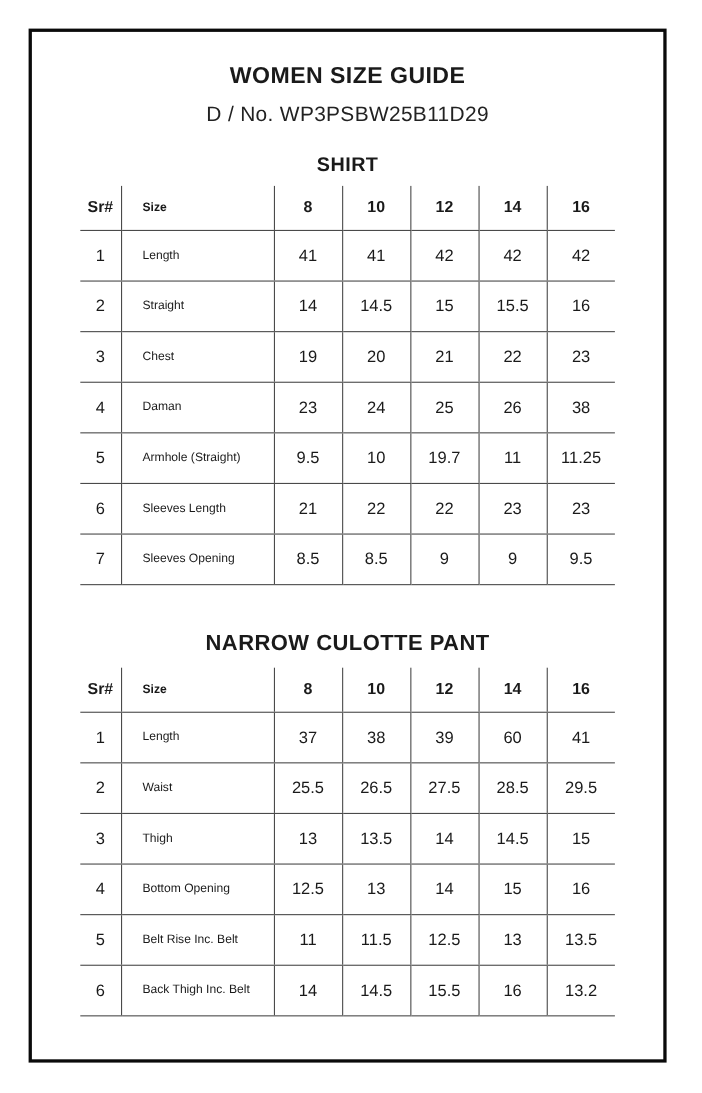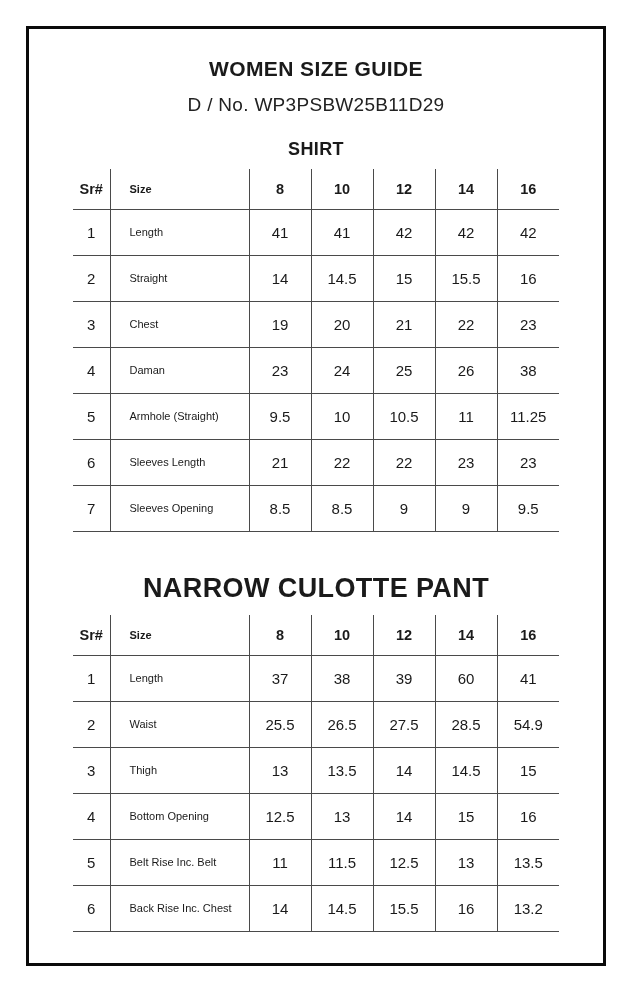--- a/index.html
+++ b/index.html
@@ -47,21 +47,21 @@
     font-weight: bold;
     letter-spacing: 0.4px;
     line-height: 1.1;
   }
   .sec-shirt h2 {
     font-size: 18px;
     margin-top: 24px;
     margin-bottom: 9px;
   }
   .sec-pant h2 {
-    font-size: 27px;
+    font-size: 20px;
     margin-top: 42px;
     margin-bottom: 11px;
   }
   table.size-table {
     border-collapse: collapse;
     table-layout: fixed;
     width: 486px;
     margin: 0 auto;
   }
   .size-table col.c-sr    { width: 37px; }
@@ -162,21 +162,21 @@
             <td>24</td>
             <td>25</td>
             <td>26</td>
             <td>38</td>
           </tr>
           <tr>
             <td>5</td>
             <td>Armhole (Straight)</td>
             <td>9.5</td>
             <td>10</td>
-            <td>10.5</td>
+            <td>19.7</td>
             <td>11</td>
             <td>11.25</td>
           </tr>
           <tr>
             <td>6</td>
             <td>Sleeves Length</td>
             <td>21</td>
             <td>22</td>
             <td>22</td>
             <td>23</td>
@@ -228,21 +228,21 @@
             <td>60</td>
             <td>41</td>
           </tr>
           <tr>
             <td>2</td>
             <td>Waist</td>
             <td>25.5</td>
             <td>26.5</td>
             <td>27.5</td>
             <td>28.5</td>
-            <td>54.9</td>
+            <td>29.5</td>
           </tr>
           <tr>
             <td>3</td>
             <td>Thigh</td>
             <td>13</td>
             <td>13.5</td>
             <td>14</td>
             <td>14.5</td>
             <td>15</td>
           </tr>
@@ -259,21 +259,21 @@
             <td>5</td>
             <td>Belt Rise Inc. Belt</td>
             <td>11</td>
             <td>11.5</td>
             <td>12.5</td>
             <td>13</td>
             <td>13.5</td>
           </tr>
           <tr>
             <td>6</td>
-            <td>Back Rise Inc. Chest</td>
+            <td>Back Thigh Inc. Belt</td>
             <td>14</td>
             <td>14.5</td>
             <td>15.5</td>
             <td>16</td>
             <td>13.2</td>
           </tr>
         </tbody>
       </table>
   </section>
 

